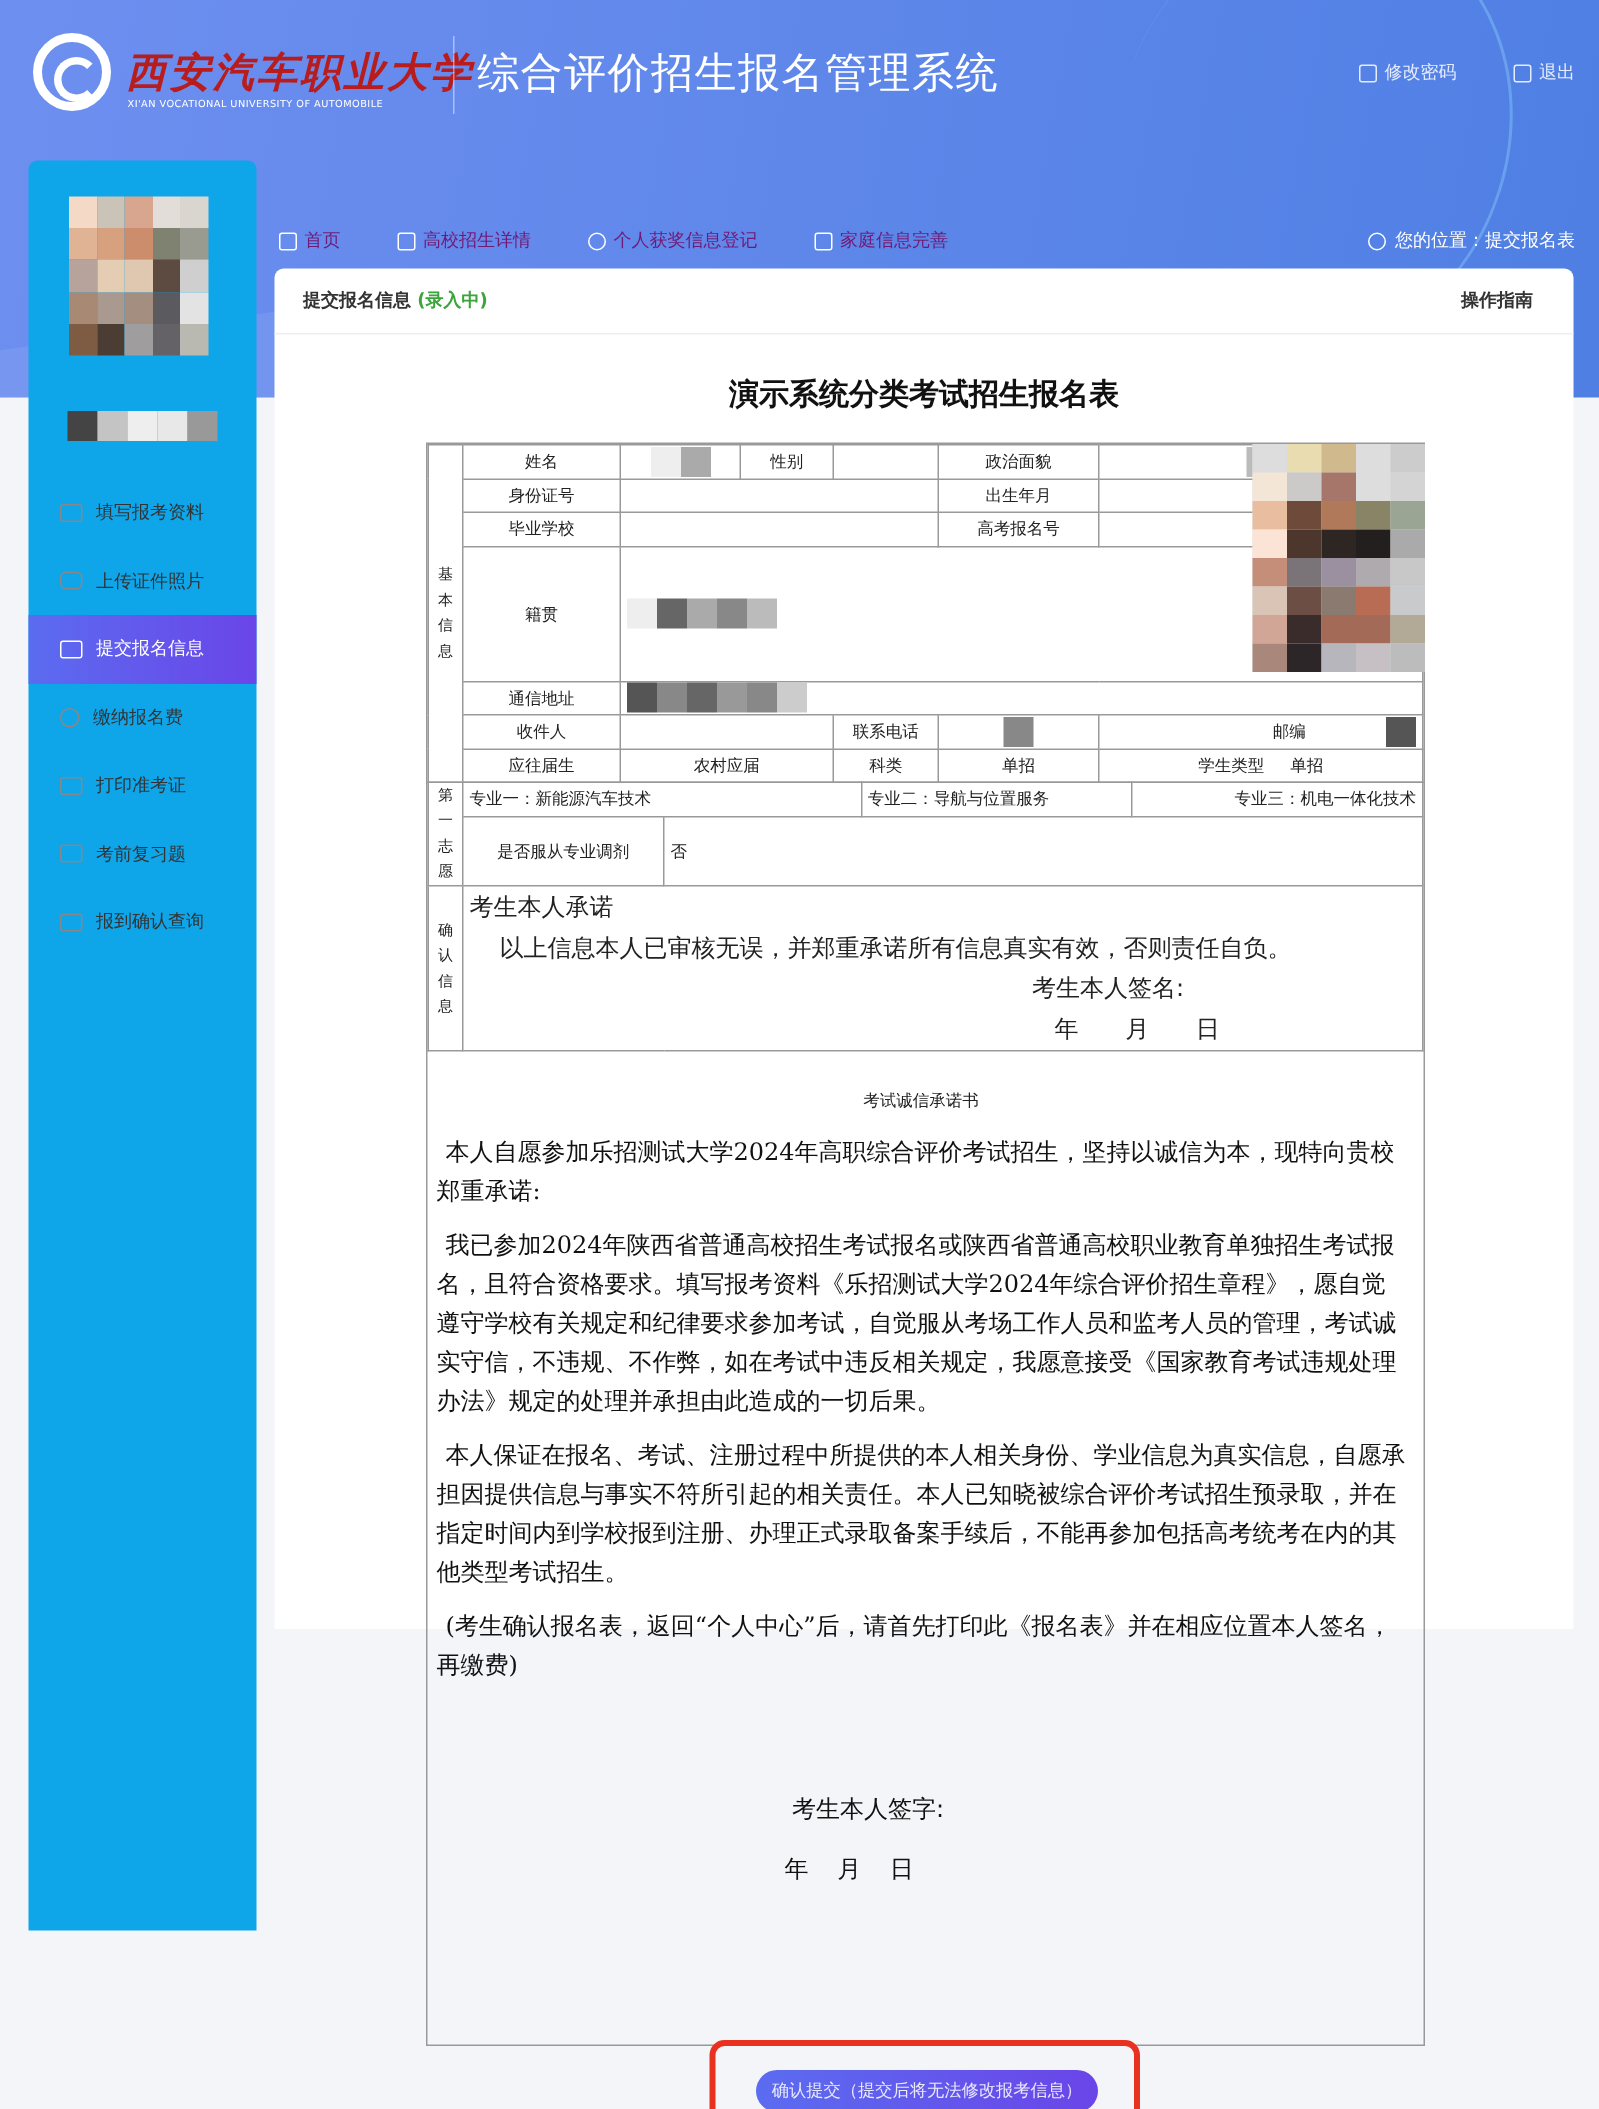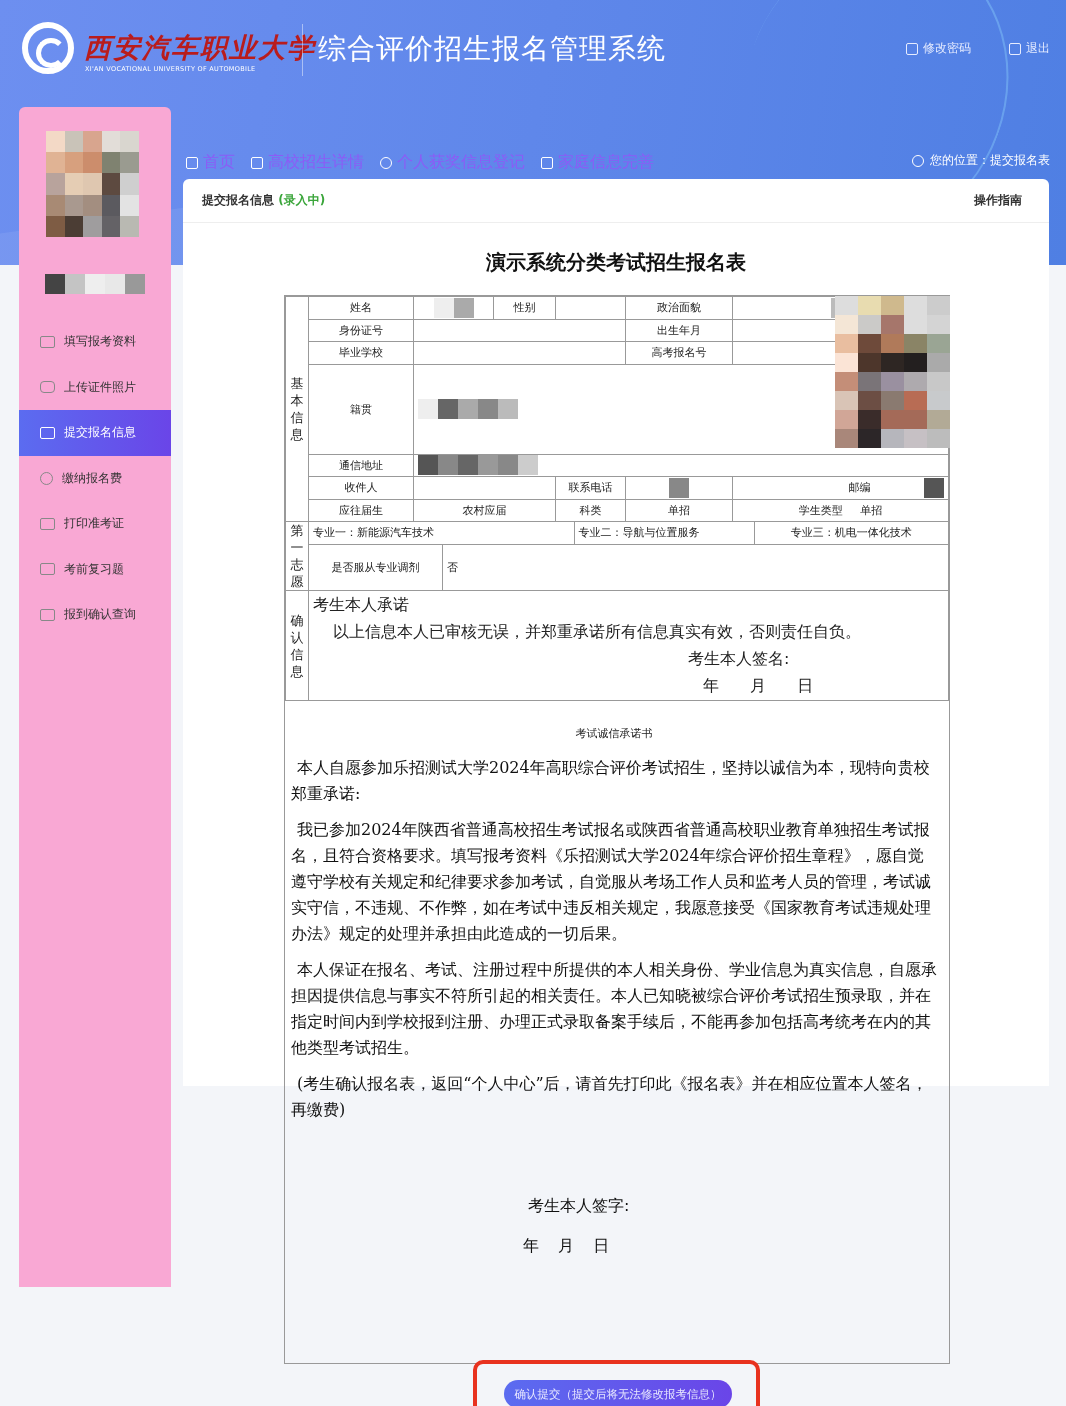--- a/index.html
+++ b/index.html
@@ -11,41 +11,41 @@
 .logo{position:absolute;left:22px;top:22px;display:flex;align-items:center}
 .logo-mark{width:52px;height:52px;border-radius:50%;border:6px solid #fff;position:relative}
 .logo-mark:before{content:"";position:absolute;left:8px;top:10px;width:20px;height:20px;border:5px solid #fff;border-radius:50%;border-right-color:transparent}
 .logo-cn{color:#b91c1c;font-family:"DejaVu Serif",serif;font-size:27px;font-style:italic;letter-spacing:2px;margin-left:10px;font-weight:bold}
 .logo-en{position:absolute;left:63px;top:43px;color:#fff;font-size:6.5px;letter-spacing:.3px;white-space:nowrap}
 .logo-sep{position:absolute;left:302px;top:24px;width:1px;height:52px;background:rgba(255,255,255,.45)}
 .sys-title{position:absolute;left:318px;top:30px;color:#fff;font-size:28px;letter-spacing:1px}
 .top-links{position:absolute;right:16px;top:40px;display:flex;gap:38px;color:#e6ecff;font-size:12px}
 .top-links span{display:flex;align-items:center;gap:5px}
 .ic{display:inline-block;width:12px;height:12px;border:1.5px solid currentColor;border-radius:2px}
-.sidebar{position:absolute;left:19px;top:107px;width:152px;height:1180px;background:#f9a8d4;border-radius:6px 6px 0 0}
+.sidebar{position:absolute;left:19px;top:107px;width:152px;height:1180px;background:#0ea5e9;border-radius:6px 6px 0 0}
 .avatar{position:absolute;left:27px;top:24px;width:93px;height:106px;display:grid;grid-template-columns:repeat(5,1fr);grid-template-rows:repeat(5,1fr)}
 .name-blur{position:absolute;left:26px;top:167px;width:100px;height:20px;display:grid;grid-template-columns:repeat(5,1fr)}
 .side-menu{position:absolute;left:0;top:212px;width:152px}
 .side-item{height:45.5px;display:flex;align-items:center;padding-left:21px;font-size:12px;color:#333;gap:9px}
 .side-item .sic{width:15px;height:12px;border:1.3px solid #888;border-radius:2px}
 .side-item.active{background:linear-gradient(90deg,#5b6cf0,#6a45e8);color:#fff}
 .side-item.active .sic{border-color:#fff}
-.nav{position:absolute;left:186px;top:152px;display:flex;gap:16px;color:#8b5cf6;font-size:16px}
+.nav{position:absolute;left:186px;top:152px;display:flex;gap:38px;color:#701a75;font-size:12px}
 .nav span{display:flex;align-items:center;gap:5px}
 .nav .nic{width:12px;height:12px;border:1.5px solid #fff;border-radius:2px}
 .loc{position:absolute;right:16px;top:152px;color:#fff;font-size:12px;display:flex;gap:6px;align-items:center}
 .main{position:absolute;left:183px;top:179px;width:866px;height:907px;background:#fff;border-radius:6px 6px 0 0}
 .main-head{height:44px;border-bottom:1px solid #eee;display:flex;justify-content:space-between;align-items:center;padding:0 27px 0 19px;font-size:12px;font-weight:bold;color:#333;margin:0 0 0 0}
 .main-head .status{color:#3aa53a;font-weight:bold}
 .form-title{position:absolute;top:70px;left:0;width:866px;text-align:center;font-size:20px;font-weight:bold;color:#111;padding-left:0}
 .form-title span{position:relative;left:0}
 .sheet{position:absolute;left:101px;top:116px;width:666px;height:1069px;border:1.5px solid #999}
 table.t{border-collapse:collapse;width:100%;font-size:11px;color:#222}
 table.t td{border:1px solid #999;text-align:center;height:22.5px;padding:0 4px}
-.vlab{width:23px;line-height:17px;font-size:13px}
+.vlab{width:23px;line-height:17px;font-size:10px}
 .blur{display:inline-block;width:20px;height:20px;vertical-align:middle}
 .oath{position:absolute;left:0;top:402px;width:100%;padding:0 12px 0 6px}
 .oath h4{text-align:center;font-size:11px;font-weight:normal;margin-top:28px;color:#222}
 .oath p{font-family:"DejaVu Serif","Liberation Serif",serif;font-size:16px;line-height:26px;color:#111;text-indent:6px;margin-top:10px}
 .sig{position:absolute;left:243px;top:900px;font-size:16px;color:#111}
 .sig2{position:absolute;left:238px;top:940px;font-size:16px;color:#111;word-spacing:14px}
 .photo{position:absolute;left:550px;top:0;width:115px;height:152px;display:grid;grid-template-columns:repeat(5,1fr);grid-template-rows:repeat(8,1fr);background:#ddd}
 .submit-wrap{position:absolute;left:473px;top:1360px;width:287px;height:60px;border:4px solid #e8321f;border-radius:10px}
 .submit-btn{position:absolute;left:504px;top:1380px;width:228px;height:28px;border-radius:14px;background:linear-gradient(90deg,#5b6cf0,#6a45e8);color:#e8e8ff;font-size:11.5px;text-align:center;line-height:28px;border:none}
 </style>
@@ -219,21 +219,21 @@
         <td><span>学生类型</span> &nbsp;&nbsp;&nbsp; <span>单招</span></td>
       </tr>
     </tbody>
       </table>
     <table class="t" style="margin-top:-1px">
       <tbody>
           <tr>
         <td class="vlab" rowspan="2" style="height:68px">第一志愿</td>
         <td colspan="2" style="text-align:left;width:222px">专业一：新能源汽车技术</td>
         <td style="text-align:left;width:180px">专业二：导航与位置服务</td>
-        <td style="text-align:center">专业三：机电一体化技术</td>
+        <td style="text-align:right">专业三：机电一体化技术</td>
       </tr>
       <tr>
         <td style="width:134px;height:46px">是否服从专业调剂</td>
         <td colspan="3" style="text-align:left">否</td>
       </tr>
       <tr>
         <td class="vlab" style="height:110px">确认信息</td>
         <td colspan="4" style="text-align:left;vertical-align:top;font-size:16px;line-height:27px;position:relative">
           <div>考生本人承诺</div>
           <div style="padding-left:20px">以上信息本人已审核无误，并郑重承诺所有信息真实有效，否则责任自负。</div>

